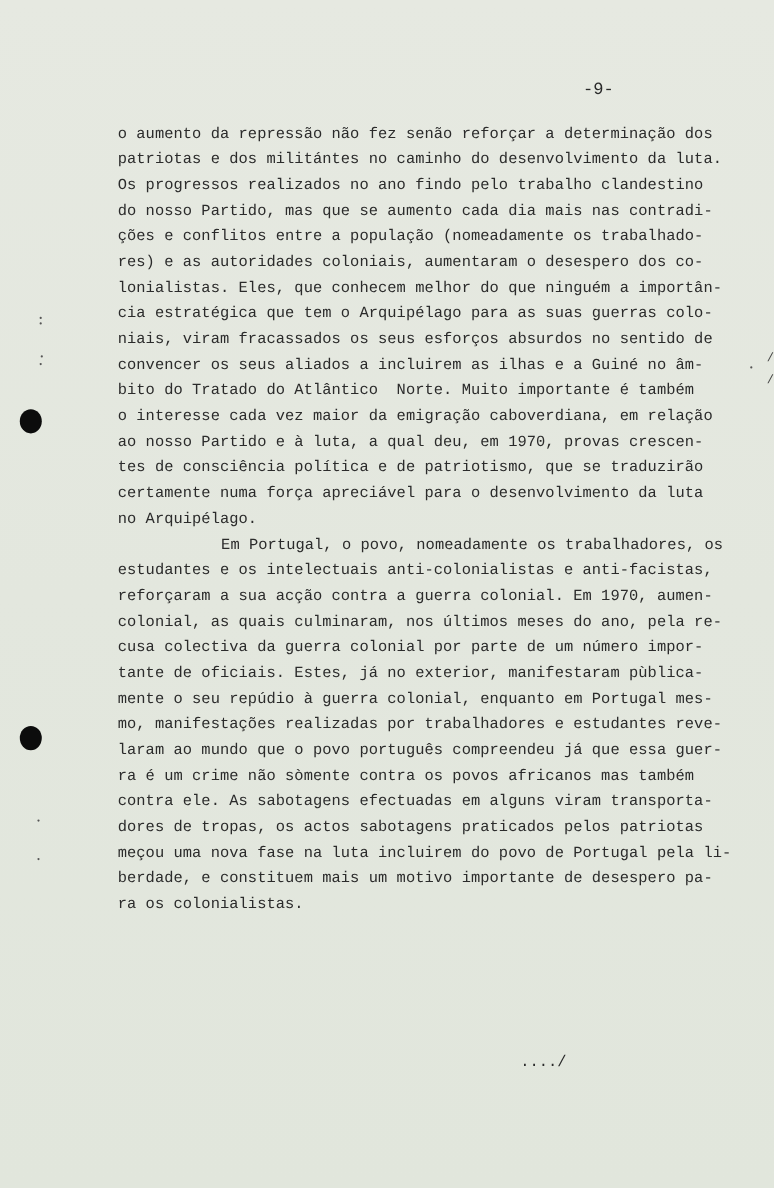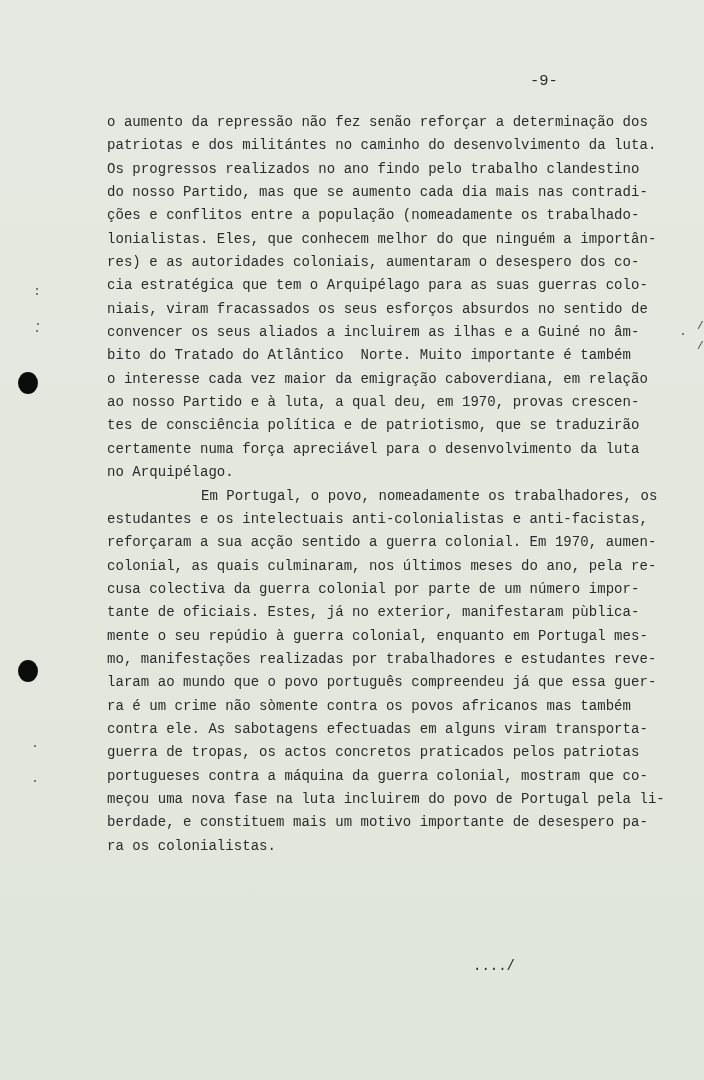--- a/index.html
+++ b/index.html
@@ -97,46 +97,45 @@
 
   <div class="page-number">-9-</div>
 
   <div class="body-text">
     <div>
       <span class="line">o aumento da repressão não fez senão reforçar a determinação dos</span>
       <span class="line">patriotas e dos militántes no caminho do desenvolvimento da luta.</span>
       <span class="line">Os progressos realizados no ano findo pelo trabalho clandestino</span>
       <span class="line">do nosso Partido, mas que se aumento cada dia mais nas contradi-</span>
       <span class="line">ções e conflitos entre a população (nomeadamente os trabalhado-</span>
+      <span class="line">res) e as autoridades coloniais, aumentaram o desespero dos co-</span>
       <span class="line">lonialistas. Eles, que conhecem melhor do que ninguém a importân-</span>
-      <span class="line">res) e as autoridades coloniais, aumentaram o desespero dos co-</span>
       <span class="line">cia estratégica que tem o Arquipélago para as suas guerras colo-</span>
       <span class="line">niais, viram fracassados os seus esforços absurdos no sentido de</span>
       <span class="line">convencer os seus aliados a incluirem as ilhas e a Guiné no âm-</span>
       <span class="line">bito do Tratado do Atlântico  Norte. Muito importante é também</span>
       <span class="line">o interesse cada vez maior da emigração caboverdiana, em relação</span>
       <span class="line">ao nosso Partido e à luta, a qual deu, em 1970, provas crescen-</span>
       <span class="line">tes de consciência política e de patriotismo, que se traduzirão</span>
       <span class="line">certamente numa força apreciável para o desenvolvimento da luta</span>
       <span class="line">no Arquipélago.</span>
     </div>
     <div>
       <span class="line indent">Em Portugal, o povo, nomeadamente os trabalhadores, os</span>
       <span class="line">estudantes e os intelectuais anti-colonialistas e anti-facistas,</span>
-      <span class="line">reforçaram a sua acção sentido a guerra colonial. Em 1970, aumen-</span>
+      <span class="line">reforçaram a sua acção contra a guerra colonial. Em 1970, aumen-</span>
       <span class="line">colonial, as quais culminaram, nos últimos meses do ano, pela re-</span>
       <span class="line">cusa colectiva da guerra colonial por parte de um número impor-</span>
       <span class="line">tante de oficiais. Estes, já no exterior, manifestaram pùblica-</span>
       <span class="line">mente o seu repúdio à guerra colonial, enquanto em Portugal mes-</span>
       <span class="line">mo, manifestações realizadas por trabalhadores e estudantes reve-</span>
       <span class="line">laram ao mundo que o povo português compreendeu já que essa guer-</span>
       <span class="line">ra é um crime não sòmente contra os povos africanos mas também</span>
       <span class="line">contra ele. As sabotagens efectuadas em alguns viram transporta-</span>
-      <span class="line">guerra de tropas, os actos concretos praticados pelos patriotas</span>
-      <span class="line">portugueses contra a máquina da guerra colonial, mostram que co-</span>
+      <span class="line">dores de tropas, os actos sabotagens praticados pelos patriotas</span>
       <span class="line">meçou uma nova fase na luta incluirem do povo de Portugal pela li-</span>
       <span class="line">berdade, e constituem mais um motivo importante de desespero pa-</span>
       <span class="line">ra os colonialistas.</span>
     </div>
   </div>
 
   <div class="continuation">..../</div>
 </div>
 
 </body></html>

